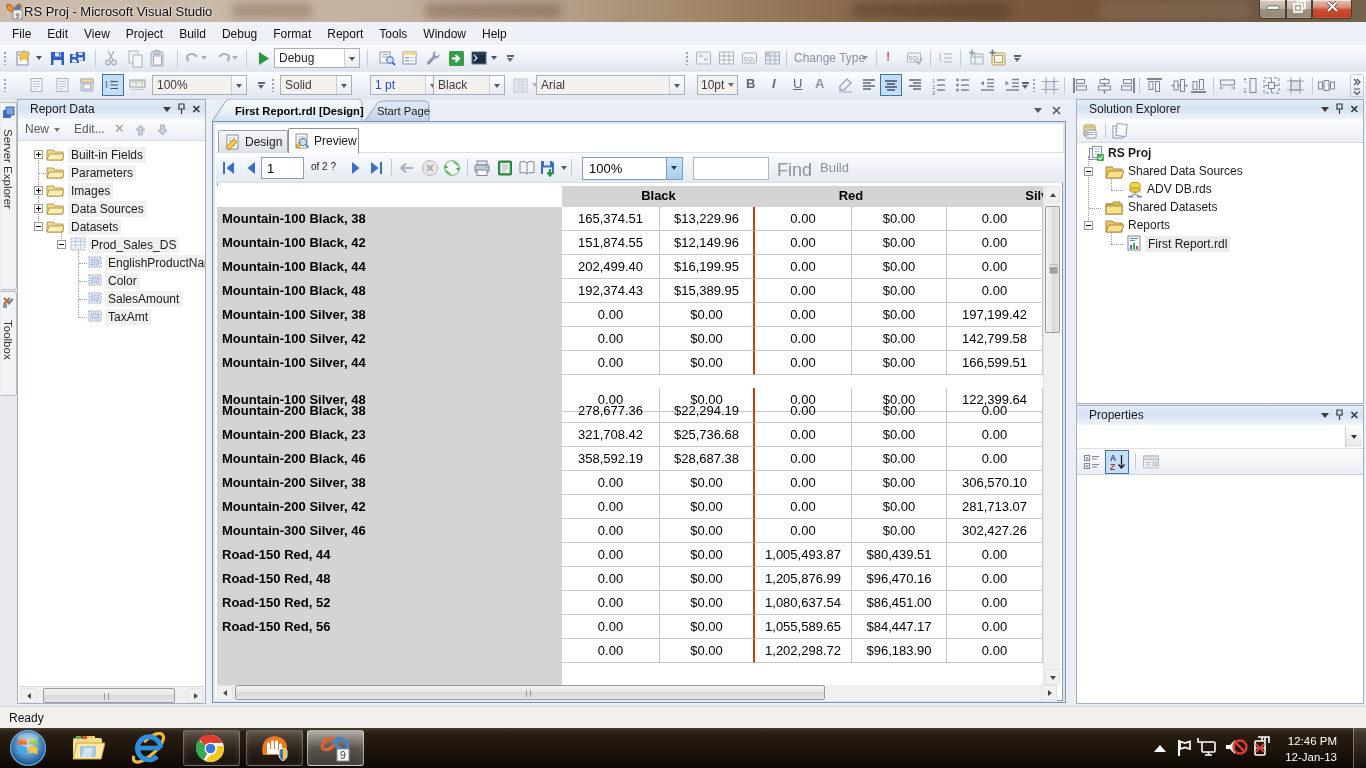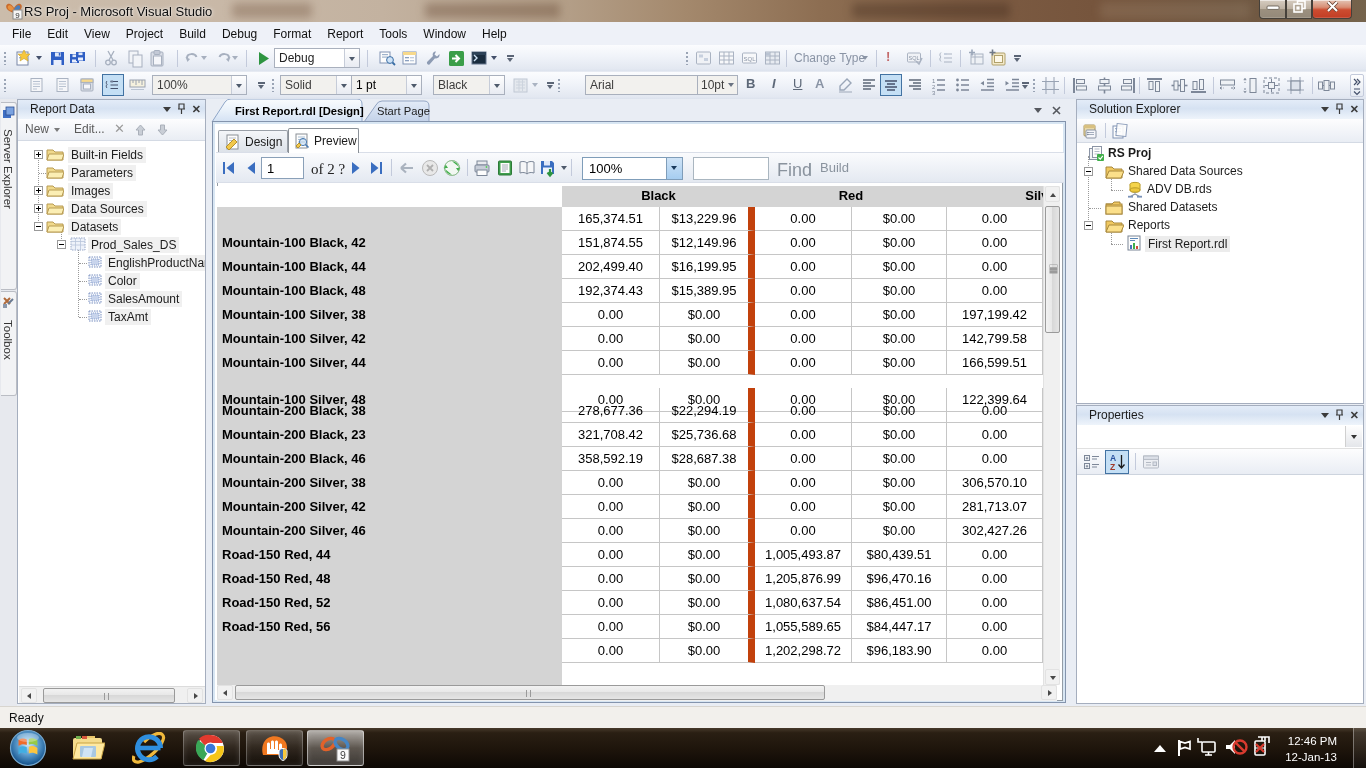--- a/index.html
+++ b/index.html
@@ -88,21 +88,21 @@
 #pv-toolbar { position:absolute; left:3px; top:30px; width:848px; height:31px; background:linear-gradient(#fafbfd,#eff2f7 50%,#e4e9f1); border:1px solid #d9dee8; border-left:none; border-right:none; }
 .pvbtn { position:absolute; top:5px; width:20px; height:20px; }
 
 
 #tbl { position:absolute; left:4px; top:64px; width:826px; height:499px; background:#fff; overflow:hidden; font-size:13px; }
 .hgl { position:absolute; top:0; height:21px; font-weight:bold; text-align:center; font-size:13px; color:#000; line-height:20px; }
 .trow { position:absolute; left:0; width:826px; height:24px; }
 .tc { position:absolute; top:0; height:24px; line-height:23px; color:#000; }
 .tc.lab { left:0; width:345px; font-weight:bold; padding-left:5px; }
 .tc.c1 { left:345px; width:98px; text-align:center; border-right:1px solid #c6c6c6; border-bottom:1px solid #c6c6c6; }
-.tc.c2 { left:443px; width:95px; text-align:center; border-right:7px solid #c2410c; border-bottom:1px solid #c6c6c6; }
+.tc.c2 { left:443px; width:95px; text-align:center; border-right:2px solid #c2410c; border-bottom:1px solid #c6c6c6; }
 .tc.c3 { left:538px; width:97px; text-align:center; border-right:1px solid #c6c6c6; border-bottom:1px solid #c6c6c6; }
 .tc.c4 { left:635px; width:95px; text-align:center; border-right:1px solid #c6c6c6; border-bottom:1px solid #c6c6c6; }
 .tc.c5 { left:730px; width:96px; text-align:center; border-right:1px solid #c6c6c6; border-bottom:1px solid #c6c6c6; }
 
 
 #se-panel { left:1076px; top:0; width:288px; height:305px; background:#fff; border:1px solid #a5aebe; }
 #pr-panel { left:1076px; top:306px; width:288px; height:299px; background:#fff; border:1px solid #a5aebe; }
 
 
 #statusbar { left:0; top:706px; width:1366px; height:22px; background:#f2f0ec; border-top:1px solid #d8d5cf; font-size:12px; color:#111; }
@@ -349,40 +349,40 @@
         </span>
       </div>
     <div class="ovf" style="left:256px"></div>
     <div class="grip" style="left:272px"></div>
     <div class="combo" style="left:280px;width:72px;background:#f2f1ee;color:#3d3d3d">
         <span class="cb-txt">Solid</span>
         <span class="cb-btn">
           <span class="cb-arr"></span>
         </span>
       </div>
-    <div class="combo" style="left:351px;width:71px;background:#f2f1ee;color:#000000">
+    <div class="combo" style="left:370px;width:71px;background:#f2f1ee;color:#1d4ed8">
         <span class="cb-txt">1 pt</span>
         <span class="cb-btn">
           <span class="cb-arr"></span>
         </span>
       </div>
     <div class="combo" style="left:433px;width:72px;background:#f2f1ee;color:#3d3d3d">
         <span class="cb-txt">Black</span>
         <span class="cb-btn">
           <span class="cb-arr"></span>
         </span>
       </div>
     <svg class="ticon" style="left:511px" viewBox="0 0 19 19">
         <rect x="3" y="3" width="13" height="13" fill="#e4e8ee" stroke="#c0c8d4"></rect>
         <path d="M5 6 L14 6 M5 9 L14 9 M5 12 L14 12 M8 3.5 L8 15 M11.5 3.5 L11.5 15" stroke="#cdd4de"></path>
       </svg>
     <div class="cb-arr" style="left:532px;top:11px;border-top-color:#aab3c2"></div>
     <div class="ovf" style="left:545px"></div>
     <div class="grip" style="left:558px"></div>
-    <div class="combo" style="left:585px;width:149px;background:#f2f1ee;color:#3d3d3d">
+    <div class="combo" style="left:536px;width:149px;background:#f2f1ee;color:#3d3d3d">
         <span class="cb-txt">Arial</span>
         <span class="cb-btn">
           <span class="cb-arr"></span>
         </span>
       </div>
     <div class="combo" style="left:697px;width:41px;background:#f2f1ee;color:#3d3d3d">
         <span class="cb-txt" style="left:3px">10pt</span>
       </div>
     <div class="cb-arr" style="left:728px;top:11px;border-top-color:#6a7382"></div>
     <span style="position:absolute;left:746px;top:4px;font-size:13px;font-weight:bold;color:#5d6878;">B</span>
@@ -681,21 +681,21 @@
         <svg class="pvbtn" style="left:3px" viewBox="0 0 20 20">
             <path d="M5 4 L5 16" stroke="#3a6ec0" stroke-width="2"></path>
             <path d="M15 4 L7.5 10 L15 16 Z" fill="#3a6ec0"></path>
           </svg>
         <svg class="pvbtn" style="left:25px" viewBox="0 0 20 20">
             <path d="M14 4 L6.5 10 L14 16 Z" fill="#3a6ec0"></path>
           </svg>
         <div style="position:absolute;left:45px;top:4px;width:43px;height:22px;background:#fff;border:1px solid #8aa0b8;font-size:13px;color:#000;">
             <span style="position:absolute;left:5px;top:3px;">1</span>
           </div>
-        <span style="position:absolute;left:95px;top:8px;font-size:15px;color:#222;font-family:Liberation Serif, serif;">of 2 ?</span>
+        <span style="position:absolute;left:95px;top:8px;font-size:10px;color:#222;">of 2 ?</span>
         <svg class="pvbtn" style="left:130px" viewBox="0 0 20 20">
             <path d="M6 4 L13.5 10 L6 16 Z" fill="#3a6ec0"></path>
           </svg>
         <svg class="pvbtn" style="left:150px" viewBox="0 0 20 20">
             <path d="M5 4 L12.5 10 L5 16 Z" fill="#3a6ec0"></path>
             <path d="M15 4 L15 16" stroke="#3a6ec0" stroke-width="2"></path>
           </svg>
         <div class="tsep" style="left:175px;top:6px;"></div>
         <svg class="pvbtn" style="left:181px" viewBox="0 0 20 20">
             <path d="M4 10 L16 10 M4 10 L9 5.5 M4 10 L9 14.5" stroke="#aab3bf" stroke-width="2.2" fill="none"></path>
@@ -748,20 +748,21 @@
       <div id="tbl">
         <div class="thead" style="position:absolute;left:0;top:0;width:826px;height:21px;">
           <span style="position:absolute;left:0;top:0;width:345px;height:21px;background:#fff;"></span>
           <span style="position:absolute;left:345px;top:0;width:481px;height:21px;background:#d4d4d4;"></span>
           <span class="hgl" style="left:345px;width:193px;">Black</span>
           <span class="hgl" style="left:538px;width:192px;">Red</span>
           <span class="hgl" style="left:730px;width:192px;">Silver</span>
         </div>
         <div id="tlabelbg" style="position:absolute;left:0;top:21px;width:345px;height:496px;background:#d4d4d4;"></div>
         <div class="trow" style="top:21px;">
+            <span class="tc lab">Mountain-100 Black, 38</span>
             <span class="tc c1">165,374.51</span>
             <span class="tc c2">$13,229.96</span>
             <span class="tc c3">0.00</span>
             <span class="tc c4">$0.00</span>
             <span class="tc c5">0.00</span>
           </div>
         <div class="trow" style="top:45px;">
             <span class="tc lab">Mountain-100 Black, 42</span>
             <span class="tc c1">151,874.55</span>
             <span class="tc c2">$12,149.96</span>
@@ -851,21 +852,21 @@
           </div>
         <div class="trow" style="top:309px;">
             <span class="tc lab">Mountain-200 Silver, 42</span>
             <span class="tc c1">0.00</span>
             <span class="tc c2">$0.00</span>
             <span class="tc c3">0.00</span>
             <span class="tc c4">$0.00</span>
             <span class="tc c5">281,713.07</span>
           </div>
         <div class="trow" style="top:333px;">
-            <span class="tc lab">Mountain-200 Silver, 46</span>
+            <span class="tc lab">Mountain-300 Silver, 46</span>
             <span class="tc c1">0.00</span>
             <span class="tc c2">$0.00</span>
             <span class="tc c3">0.00</span>
             <span class="tc c4">$0.00</span>
             <span class="tc c5">302,427.26</span>
           </div>
         <div class="trow" style="top:357px;">
             <span class="tc lab">Road-150 Red, 44</span>
             <span class="tc c1">0.00</span>
             <span class="tc c2">$0.00</span>

